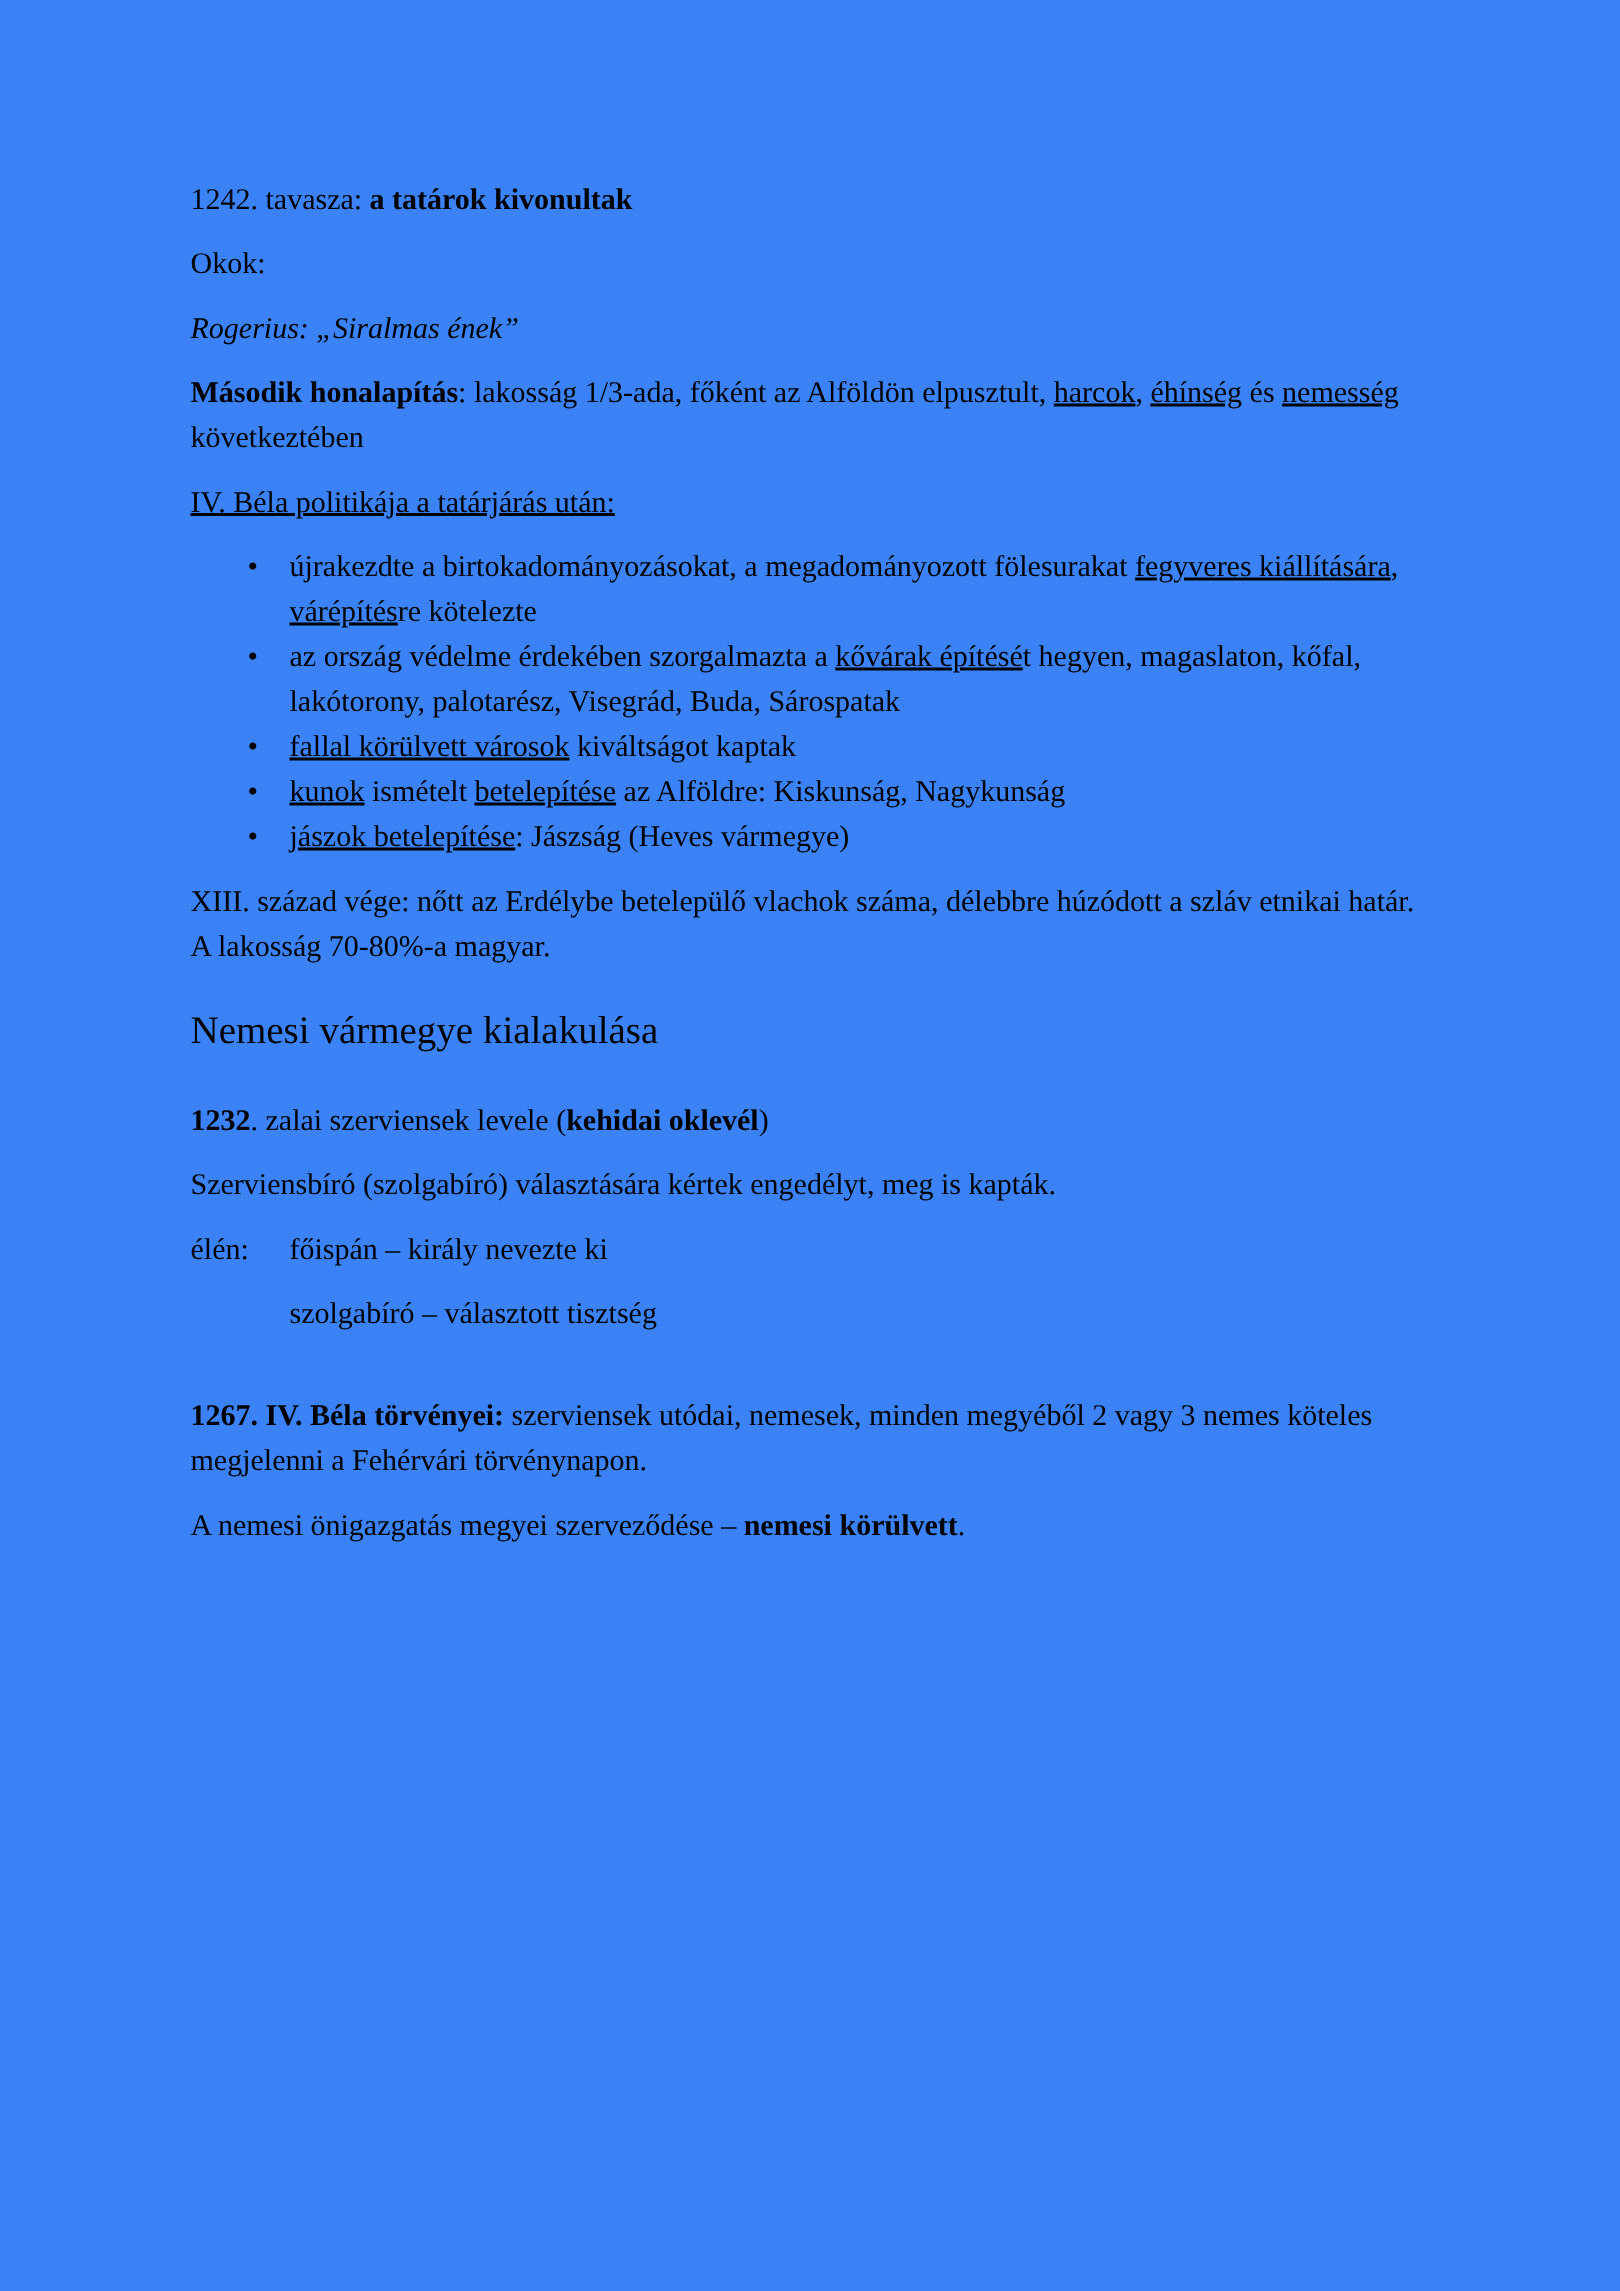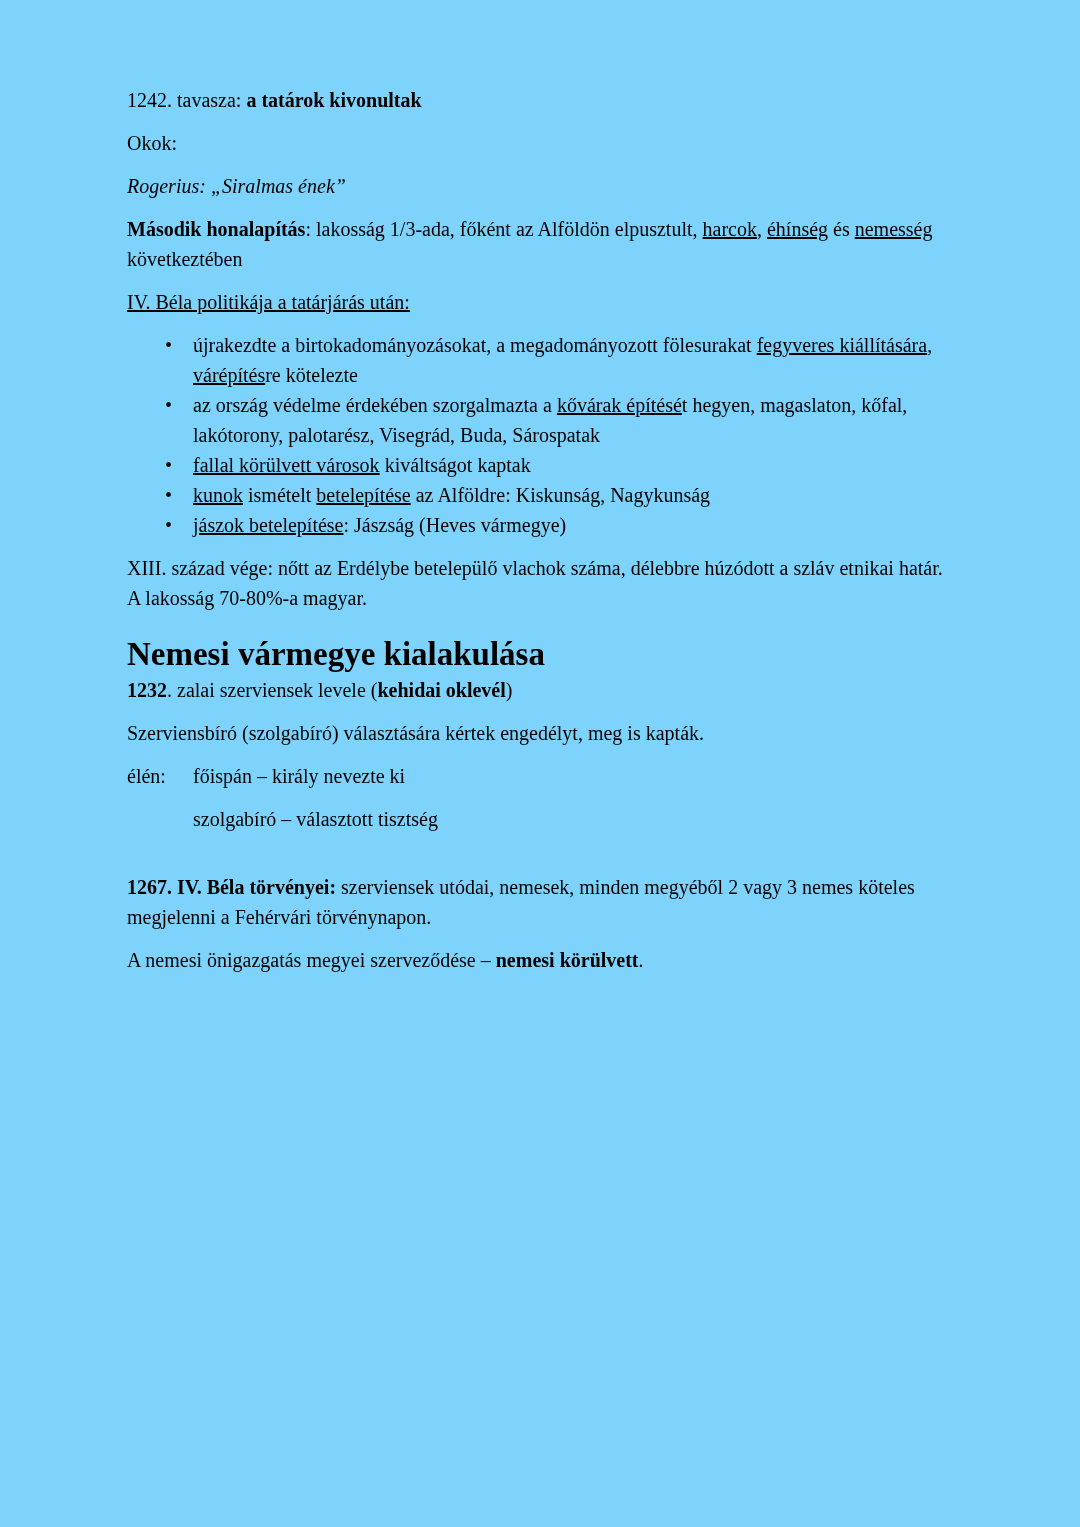--- a/index.html
+++ b/index.html
@@ -7,37 +7,37 @@
   body {
     width: 1080px;
     height: 1527px;
     font-family: "Liberation Serif", "DejaVu Serif", serif;
     color: #000000;
     overflow: hidden;
   }
   .page {
     width: 1080px;
     height: 1527px;
-    background: #7dd3fc;
-    padding: 85px 127px 0 127px;
+    background: #3b82f6;
+    padding: 118px 127px 0 127px;
   }
   .content p,
   .content ul,
   .content h2 {
     font-size: 20px;
     line-height: 30px;
     margin: 0 0 13px 0;
     white-space: pre-wrap;
     tab-size: 66px;
   }
   .content h2 {
-    font-size: 33px;
+    font-size: 26px;
     line-height: 34px;
-    font-weight: bold;
-    margin: 24px 0 4px 0;
+    font-weight: normal;
+    margin: 24px 0 28px 0;
   }
   .content ul { list-style: none; }
   .content li { padding-left: 66px; position: relative; }
   .content li::before {
     content: "\2022";
     position: absolute;
     left: 38px;
     top: 0;
   }
   .b { font-weight: bold; }

